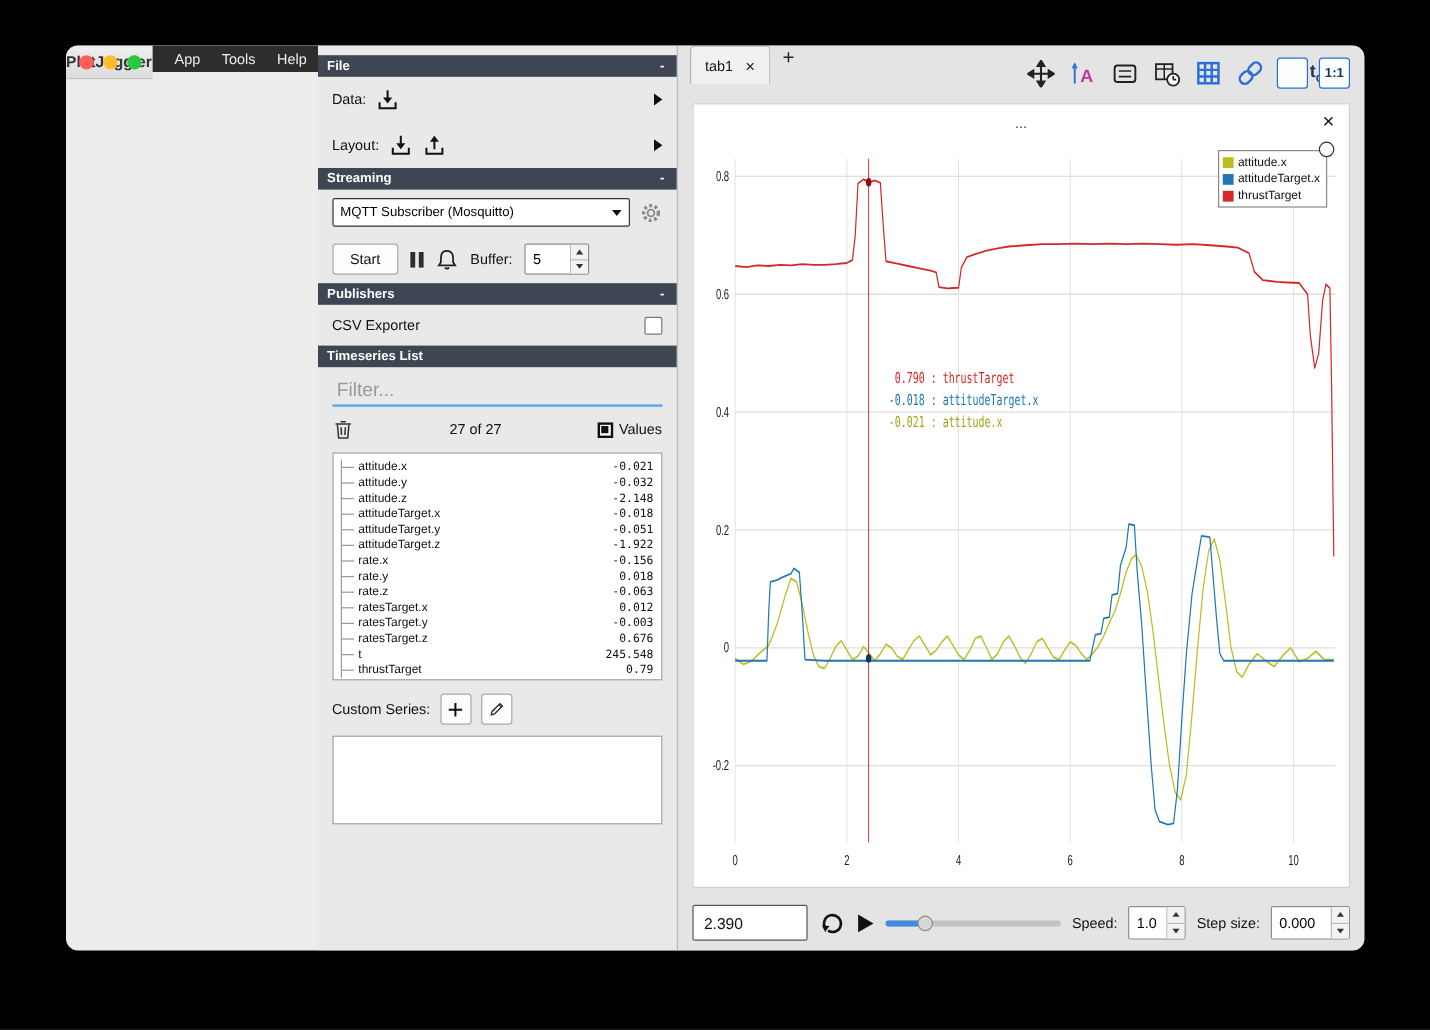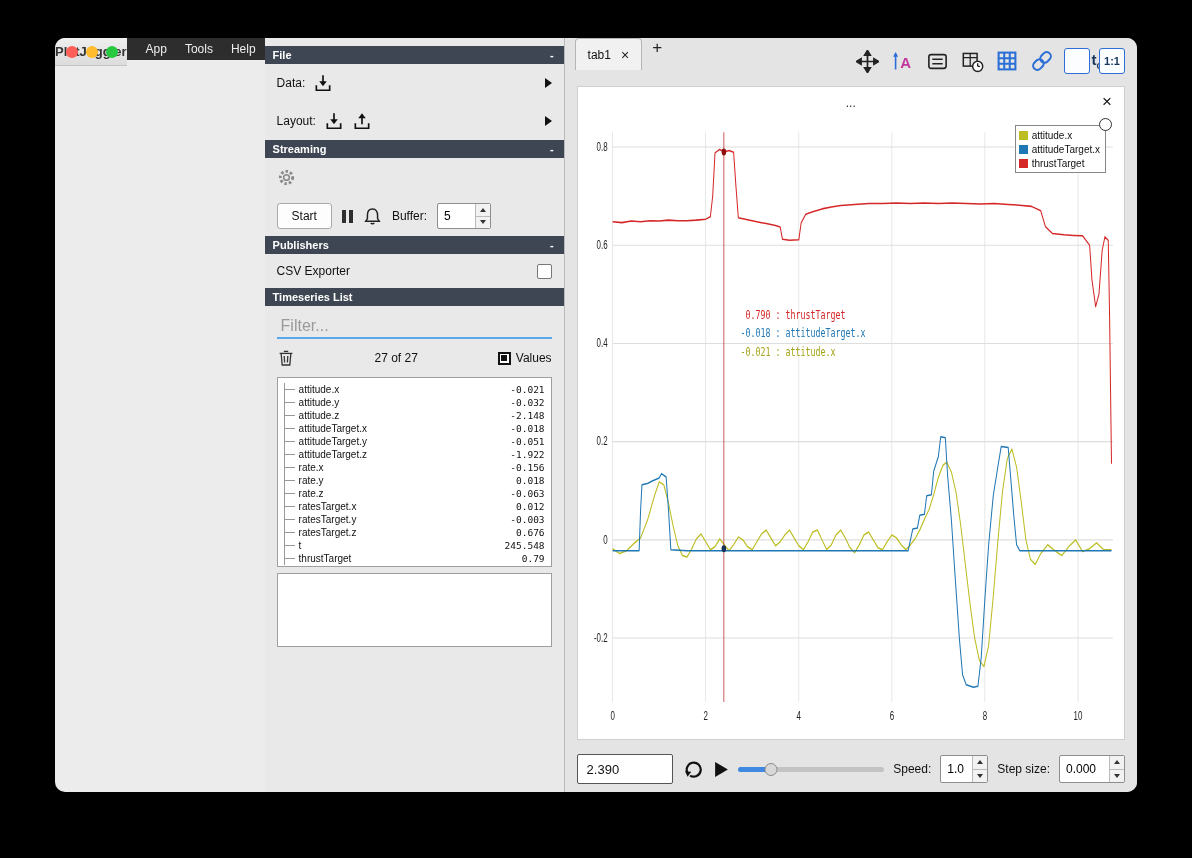--- a/index.html
+++ b/index.html
@@ -182,20 +182,24 @@
           </span>
           <span class="spacer"></span>
           <span class="tri-right"></span>
         </div>
 
         <div class="section-header">
           <span>Streaming</span>
           <span class="collapse">-</span>
         </div>
         <div class="srow row-combo">
+          <div class="combobox">
+            <span class="cb-text">MQTT Subscriber (Mosquitto)</span>
+            <span class="combo-arrow"></span>
+          </div>
           <span class="icon-btn">
             <svg viewBox="0 0 20 20" width="19" height="19">
                 <circle cx="10" cy="10" r="6.5" fill="none" stroke="#8a8a8a" stroke-width="3" stroke-dasharray="2.6 2.2"></circle>
                 <circle cx="10" cy="10" r="3" fill="none" stroke="#8a8a8a" stroke-width="1.6"></circle>
               </svg>
           </span>
         </div>
         <div class="srow row-start">
           <button class="btn">Start</button>
           <span class="pause-icon">
@@ -332,20 +336,37 @@
               <span class="tname">t</span>
               <span class="tval">245.548</span>
             </div>
 
             <div class="tree-row">
               <span class="tick"></span>
               <span class="tname">thrustTarget</span>
               <span class="tval">0.79</span>
             </div>
           </div>
+        <div class="srow row-custom">
+          <span class="lbl">Custom Series:</span>
+          <span class="sq-btn">
+            <svg viewBox="0 0 14 14" width="13" height="13">
+                <g stroke="#111" stroke-width="1.8">
+                  <line x1="7" y1="1" x2="7" y2="13"></line>
+                  <line x1="1" y1="7" x2="13" y2="7"></line>
+                </g>
+              </svg>
+          </span>
+          <span class="sq-btn">
+            <svg viewBox="0 0 18 18" width="14" height="14">
+                <path d="M3,15 L4,11.4 L12.4,3 L15,5.6 L6.6,14 Z" fill="none" stroke="#222" stroke-width="1.4"></path>
+                <line x1="11.2" y1="4.2" x2="13.8" y2="6.8" stroke="#222" stroke-width="1.2"></line>
+              </svg>
+          </span>
+        </div>
         <div class="custom-list"></div>
         <div class="spacer"></div>
       </div>
 
       <div class="main">
 
         <div class="tabrow">
           <div class="tab">
             <span>tab1</span>
             <span class="tab-close">×</span>

